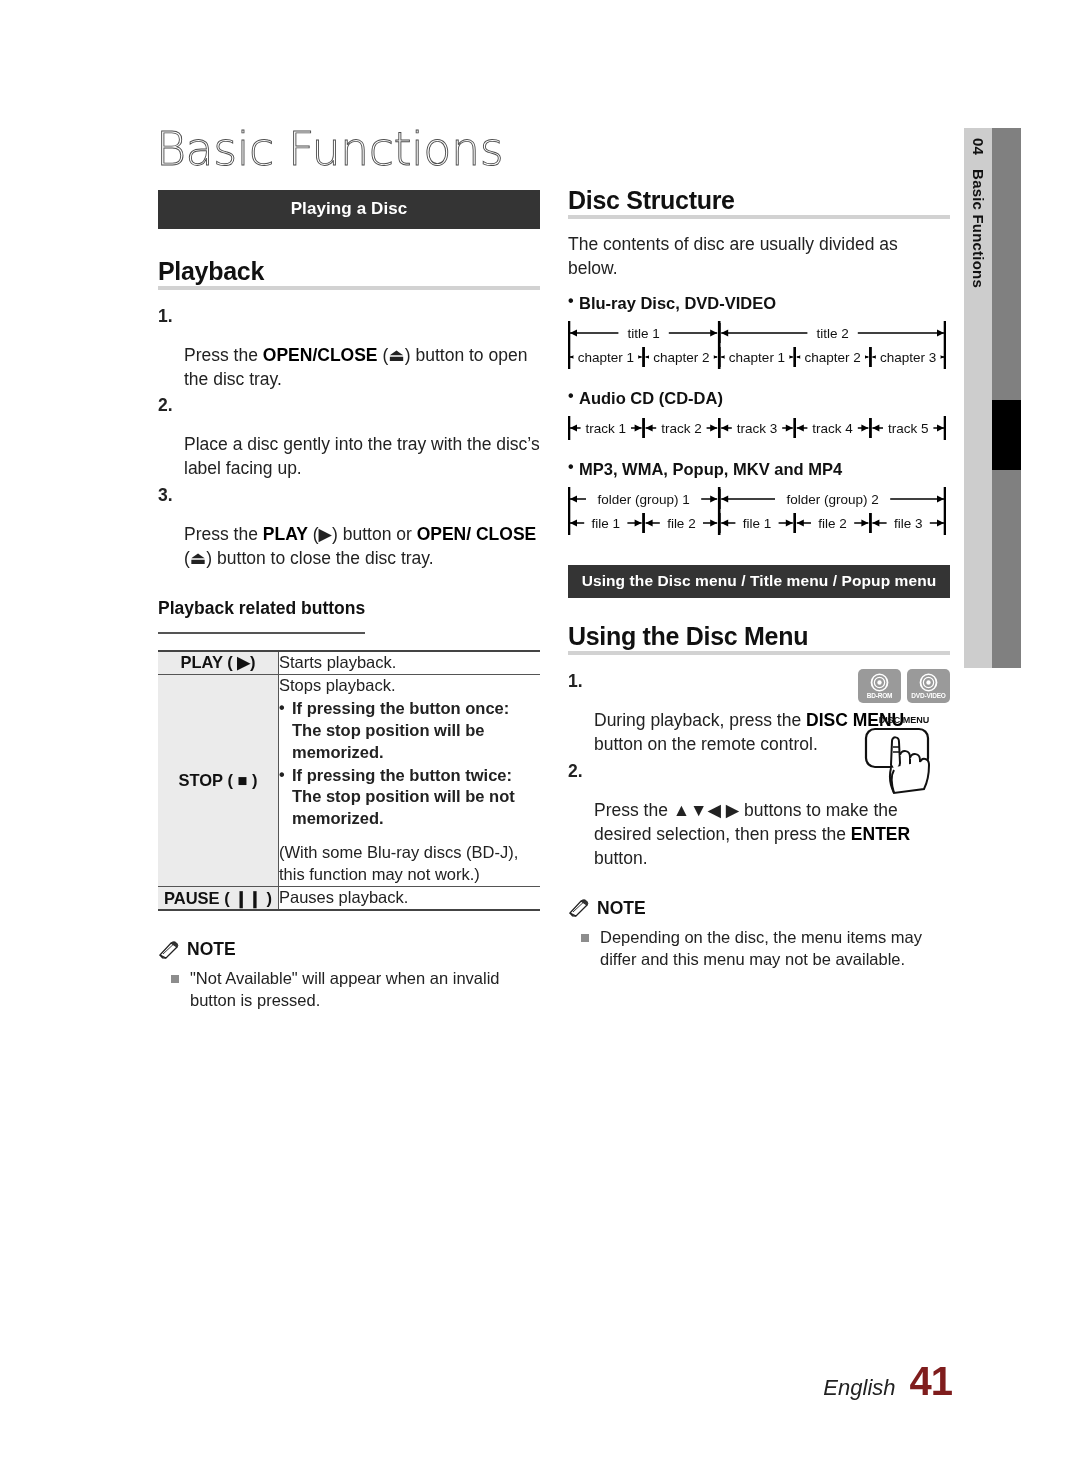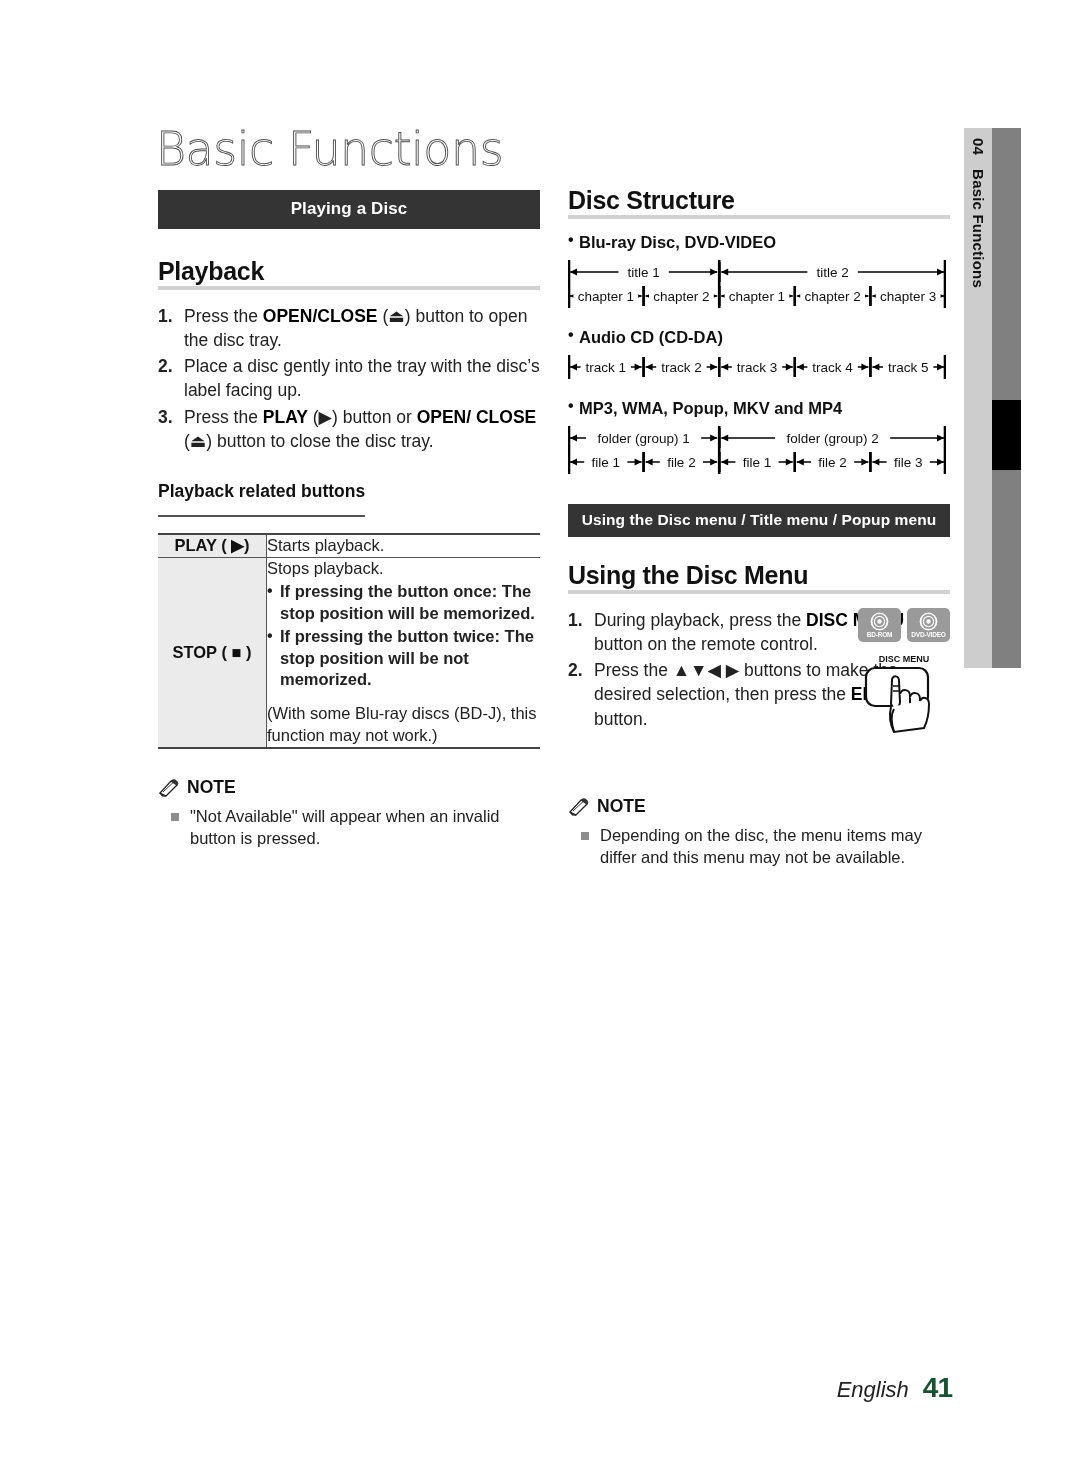--- a/index.html
+++ b/index.html
@@ -152,39 +152,39 @@
   ol.steps li {
     display: flex;
     margin-bottom: 2px;
   }
   ol.steps .num {
     font-weight: bold;
     width: 26px;
     flex: 0 0 26px;
     text-align: left;
   }
-  ol.steps .txt { flex: 1 1 auto; }
+  ol.steps .txt { flex: 1 1 auto; margin-top: 39px; }
   b { font-weight: bold; color: #000; }
 
   
   table.btn-table {
     border-collapse: collapse;
     width: 382px;
     margin-top: 16px;
     border-top: 2.5px solid #444;
     border-bottom: 2.5px solid #444;
   }
   table.btn-table td {
     vertical-align: middle;
     border-top: 1.6px solid #555;
     padding: 0;
   }
   table.btn-table tr:first-child td { border-top: none; }
   td.key {
-    width: 108px;
+    width: 120px;
     background: #ebebeb;
     text-align: center;
     font-size: 16.5px;
     font-weight: bold;
     color: #111;
     padding: 12px 4px;
     border-right: 1.6px solid #555;
   }
   td.val {
     padding: 11px 0 11px 16px;
@@ -312,23 +312,23 @@
     display: flex;
     align-items: baseline;
     gap: 14px;
   }
   .footer .lang {
     font-size: 22px;
     color: #222;
     font-style: italic;
   }
   .footer .pg {
-    font-size: 28px;
-    font-weight: bold;
-    color: #14532d;
+    font-size: 40px;
+    font-weight: bold;
+    color: #7f1d1d;
     letter-spacing: -1px;
   }
 </style>
 </head>
 <body>
 
 <div class="page">
 
   <div class="side-tab-light"></div>
   <div class="side-tab-dark"></div>
@@ -380,20 +380,26 @@
             <td class="key">STOP ( ■ )</td>
             <td class="val">
               <div>Stops playback.</div>
               <ul class="bullets">
                 <li>If pressing the button once: The stop position will be memorized.</li>
                 <li>If pressing the button twice: The stop position will be not memorized.</li>
               </ul>
               <div class="paren-note">(With some Blu-ray discs (BD-J), this function may not work.)</div>
             </td>
           </tr>
+          <tr>
+            <td class="key">PAUSE ( ❙❙ )</td>
+            <td class="val">
+              <div>Pauses playback.</div>
+            </td>
+          </tr>
         </tbody>
     </table>
 
     <div class="note-wrap">
       <div class="note-head">
         <svg width="22" height="18" viewBox="0 0 22 18">
           <path d="M2 14 L13 2 L19 6 L8 17 Z" fill="none" stroke="#222" stroke-width="1.3"></path>
           <path d="M2 14 L4.5 16.8 L8 17" fill="none" stroke="#222" stroke-width="1.3"></path>
           <path d="M13 2 C15 0.2 17.6 0.6 19 2.6 C20.2 4.4 19.9 5.2 19 6" fill="#333" stroke="#222" stroke-width="1"></path>
           <path d="M5 13 L15.5 3.2" fill="none" stroke="#222" stroke-width="0.9"></path>
@@ -404,20 +410,21 @@
           <li>"Not Available" will appear when an invalid button is pressed.</li>
         </ul>
     </div>
   </div>
 
   <div class="col-right">
 
     <div class="sec-head">Disc Structure</div>
     <div class="sec-rule"></div>
 
+    <div class="body-text">The contents of disc are usually divided as below.</div>
 
     <div id="disc-diagrams">
         <div class="diagram">
           <div class="disc-label">Blu-ray Disc, DVD-VIDEO</div>
           <svg width="378" height="54" viewBox="0 0 378 54">
             <line x1="0.0" y1="6" x2="0.0" y2="26" stroke="#000" stroke-width="2.4"></line>
             <line x1="151.2" y1="6" x2="151.2" y2="26" stroke="#000" stroke-width="2.4"></line>
             <line x1="2" y1="16" x2="149.2" y2="16" stroke="#000" stroke-width="1.3"></line>
             <path d="M2 16 l7 -3.6 l0 7.2 Z" fill="#000"></path>
             <path d="M149.2 16 l-7 -3.6 l0 7.2 Z" fill="#000"></path>

